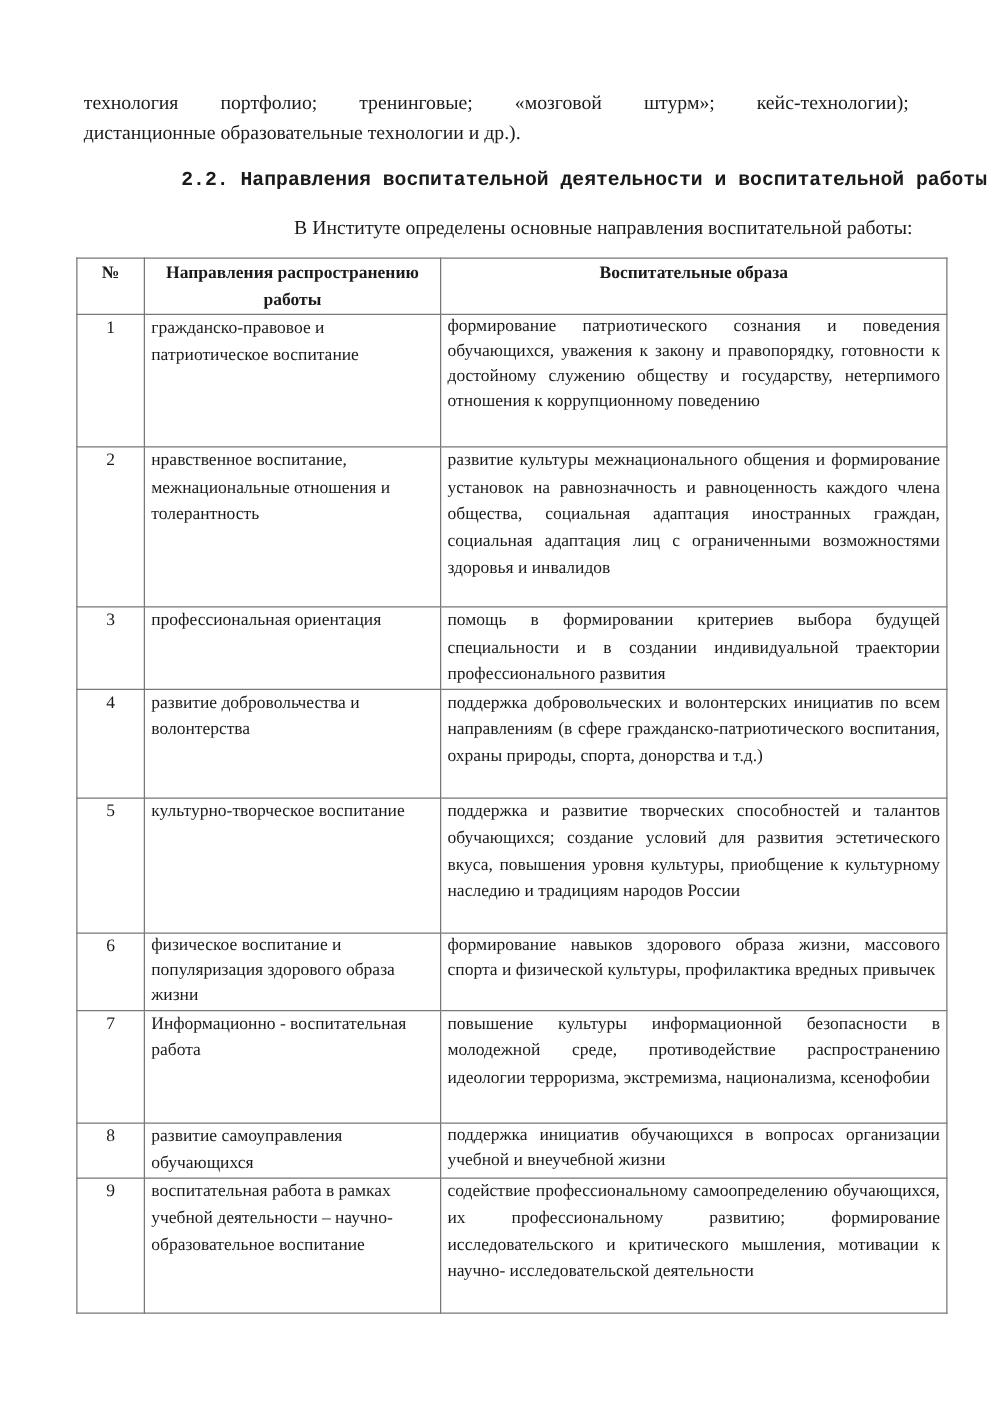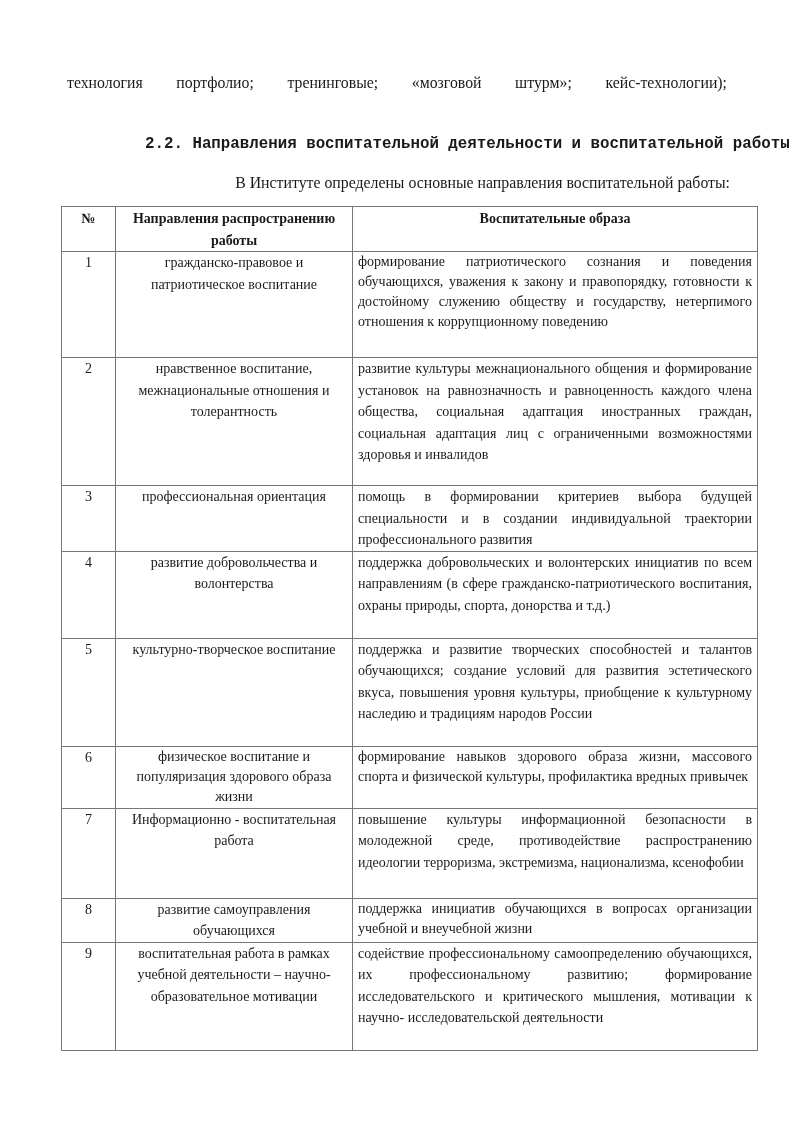--- a/index.html
+++ b/index.html
@@ -29,21 +29,21 @@
   }
   table.tbl td, table.tbl th {
     border: 1px solid #777; vertical-align: top; padding: 0 5px;
     line-height: 21.5px;
   }
   table.tbl th { font-weight: bold; text-align: center; padding-top: 1px; }
   col.c1 { width: 54px; }
   col.c2 { width: 237px; }
   col.c3 { width: 405px; }
   td.num { text-align: center; }
-  td.dir { text-align: center; }
+  td.dir { }
   td.task { text-align: justify; margin-left: 36px; }
   tr.h  { height: 43px; }
   tr.r1 { height: 106px; }
   tr.r2 { height: 128px; }
   tr.r3 { height: 60px; }
   tr.r4 { height: 87px; }
   tr.r5 { height: 108px; }
   tr.r6 { height: 62px; }
   tr.r7 { height: 90px; }
   tr.r8 { height: 44px; }
@@ -51,20 +51,21 @@
   tr.r6 td.task, tr.r8 td.task, tr.r1 td.task { line-height: 20px; }
   tr.r6 td.dir { line-height: 20px; }
 </style>
 </head>
 <body>
 
 <div class="page">
 
   <div class="para-top">
     <span class="line1">технология портфолио; тренинговые; «мозговой штурм»; кейс-технологии);</span>
+    <span>дистанционные образовательные технологии и др.).</span>
   </div>
 
   <div class="heading">2.2. Направления воспитательной деятельности и воспитательной работы</div>
 
   <div class="intro">В Институте определены основные направления воспитательной работы:</div>
 
   <table class="tbl">
     <colgroup>
         <col class="c1">
         <col class="c2">
@@ -113,19 +114,19 @@
         <td class="dir">Информационно - воспитательная работа</td>
         <td class="task">повышение культуры информационной безопасности в молодежной среде, противодействие распространению идеологии терроризма, экстремизма, национализма, ксенофобии</td>
       </tr>
       <tr class="r8">
         <td class="num">8</td>
         <td class="dir">развитие самоуправления обучающихся</td>
         <td class="task">поддержка инициатив обучающихся в вопросах организации учебной и внеучебной жизни</td>
       </tr>
       <tr class="r9">
         <td class="num">9</td>
-        <td class="dir">воспитательная работа в рамках учебной деятельности – научно-образовательное мотивации</td>
+        <td class="dir">воспитательная работа в рамках учебной деятельности – научно-образовательное воспитание</td>
         <td class="task">содействие профессиональному самоопределению обучающихся, их профессиональному развитию; формирование исследовательского и критического мышления, мотивации к научно- исследовательской деятельности</td>
       </tr>
     </tbody>
   </table>
 
 </div>
 
 </body></html>

